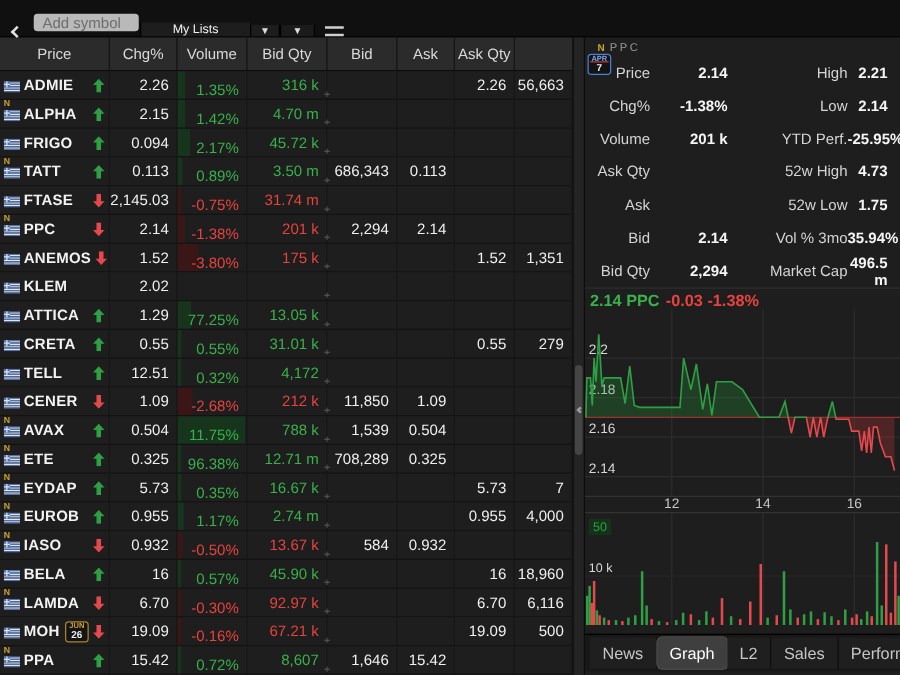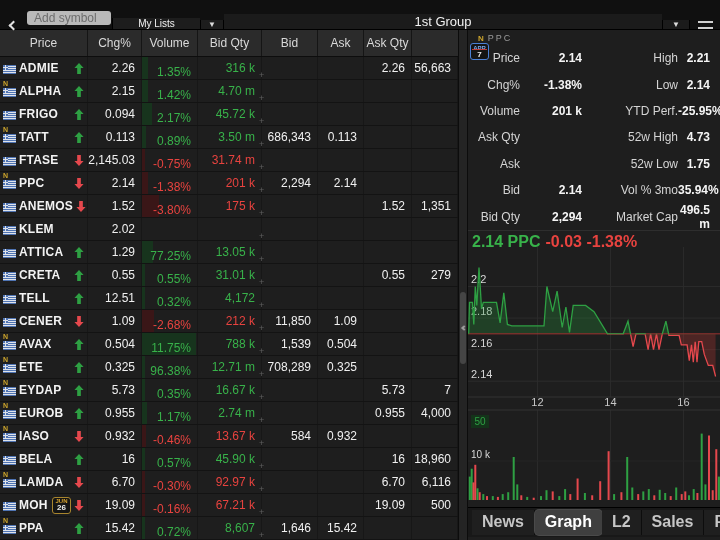--- a/index.html
+++ b/index.html
@@ -85,45 +85,44 @@
   .qhead { height:13px; padding:3px 0 0 10px; display:flex; gap:4px; align-items:center; }
   .qn { color:#cda52c; font-size:8px; font-weight:bold; }
   .qsym { color:#9a9a9a; font-size:9px; letter-spacing:2px; }
   .qcal { position:absolute; left:2px; top:13px; z-index:5; }
   .stats { padding-top:2px; }
   .stat-row { display:grid; grid-template-columns:52px 62px 96px 1fr; height:26.4px;
     align-items:center; padding-right:10px; }
   .sl { text-align:right; color:#d4d4d4; }
   .sv { text-align:right; color:#f5f5f5; font-weight:bold; }
   .chartsec { border-top:1px solid #2e2e2e; }
-  .chead { height:16px; padding:2px 0 0 4px; font-size:16px; font-weight:bold; display:flex; gap:5px; }
+  .chead { height:16px; padding:2px 0 0 4px; font-size:13px; font-weight:bold; display:flex; gap:5px; }
   .chartwrap { position:relative; }
   svg text { font-family:"Liberation Sans",sans-serif; }
 
   
   .tabs { height:30px; flex:0 0 30px; background:#181818; border-top:1px solid #000;
     display:flex; align-items:center; padding:2px 0 2px 4px; white-space:nowrap; overflow:hidden; }
   .tab { padding:0 10px; height:25px; display:flex; align-items:center; color:#c6c6c6;
-    font-size:16px; border-right:1px solid #0d0d0d; cursor:pointer; background:#1f1f1f;font-weight:bold; }
+    font-size:13px; border-right:1px solid #0d0d0d; cursor:pointer; background:#1f1f1f; }
   .tab.active { background:#3f3f3f; color:#fff; border-radius:4px; border-right:none;
     box-shadow:0 0 0 1px #4a4a4a; }
 </style>
 </head>
 <body>
 
 <div class="app">
 
   <div class="topbar">
     <div class="backbtn">
         <i class="chevleft"></i>
       </div>
     <input class="addsym" type="text" placeholder="Add symbol" style="">
     <div class="mylists">My Lists</div>
     <div class="caretcell">▼</div>
-    <div class="groupbar">1st Group</div>
     <div class="caretcell2">▼</div>
     <div class="menubtn">
         <i></i>
         <i></i>
       </div>
   </div>
 
   <div class="main">
 
     <div class="watchlist">
@@ -944,21 +943,21 @@
                 <svg width="10" height="11" viewBox="0 0 10 12">
                   <path d="M5 12 L0 6.5 H3 V0 H7 V6.5 H10 Z" fill="#e5484d"></path>
                 </svg>
               </span>
             </div>
             <div class="cell">
               <span>0.932</span>
             </div>
             <div class="cell c-chg">
               <div class="chgbar neg" style="width: 7.968%;"></div>
-              <span class="chgtxt red">-0.46%</span>
+              <span class="chgtxt red">-0.50%</span>
             </div>
             <div class="cell">
               <span class="red">13.67 k</span>
             </div>
             <div class="cell">
               <span class="grip">+</span>
               <span>584</span>
             </div>
             <div class="cell">
               <span>0.932</span>

